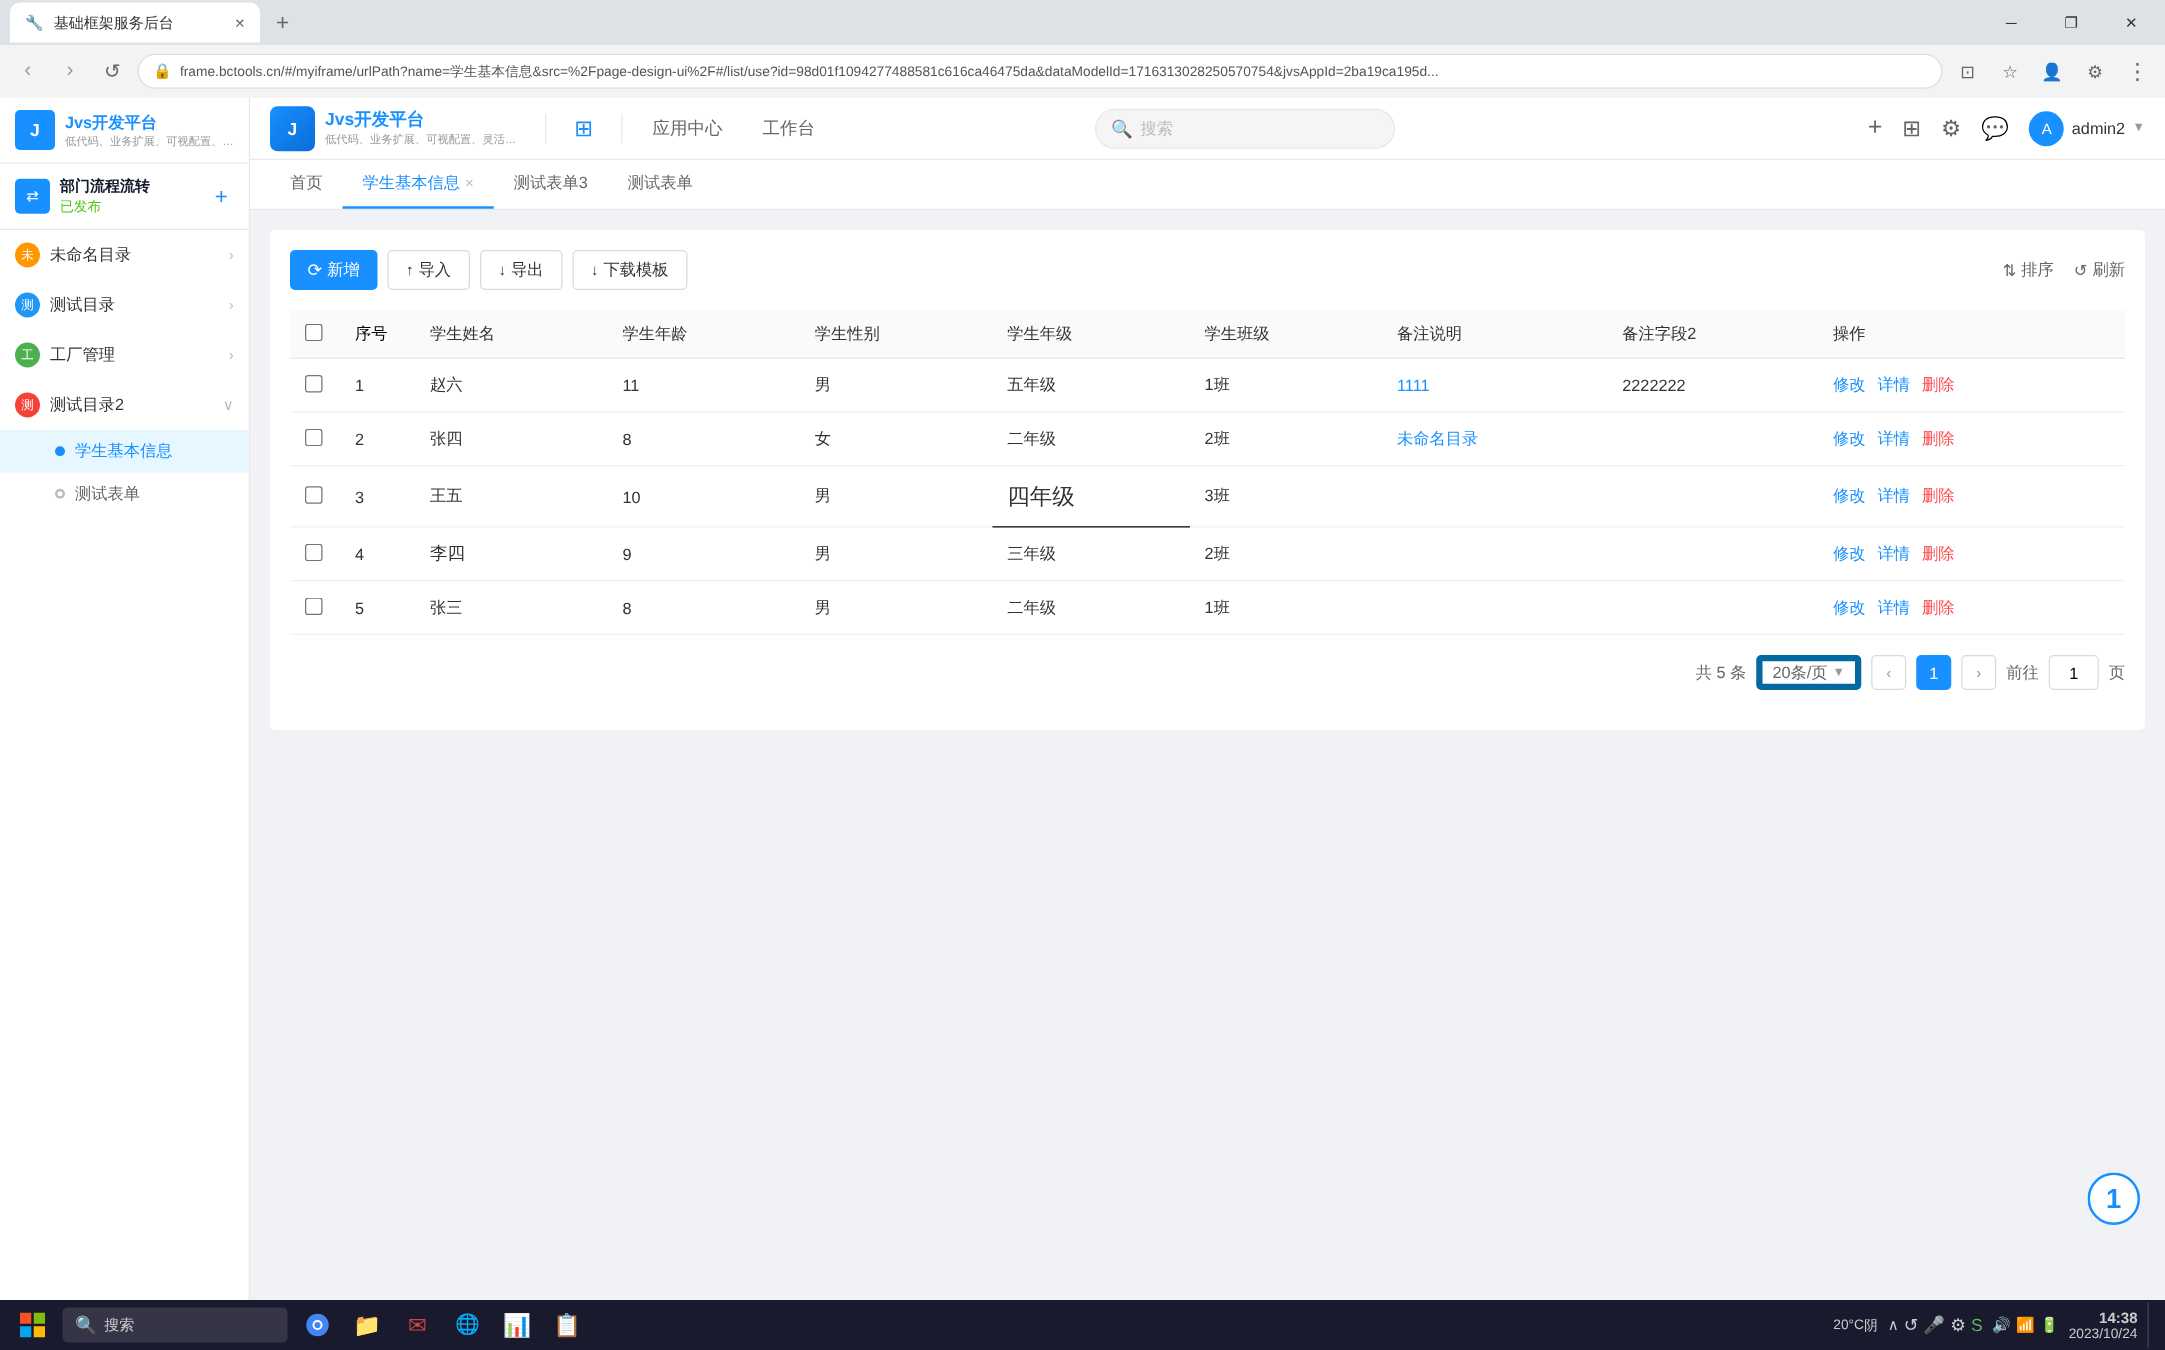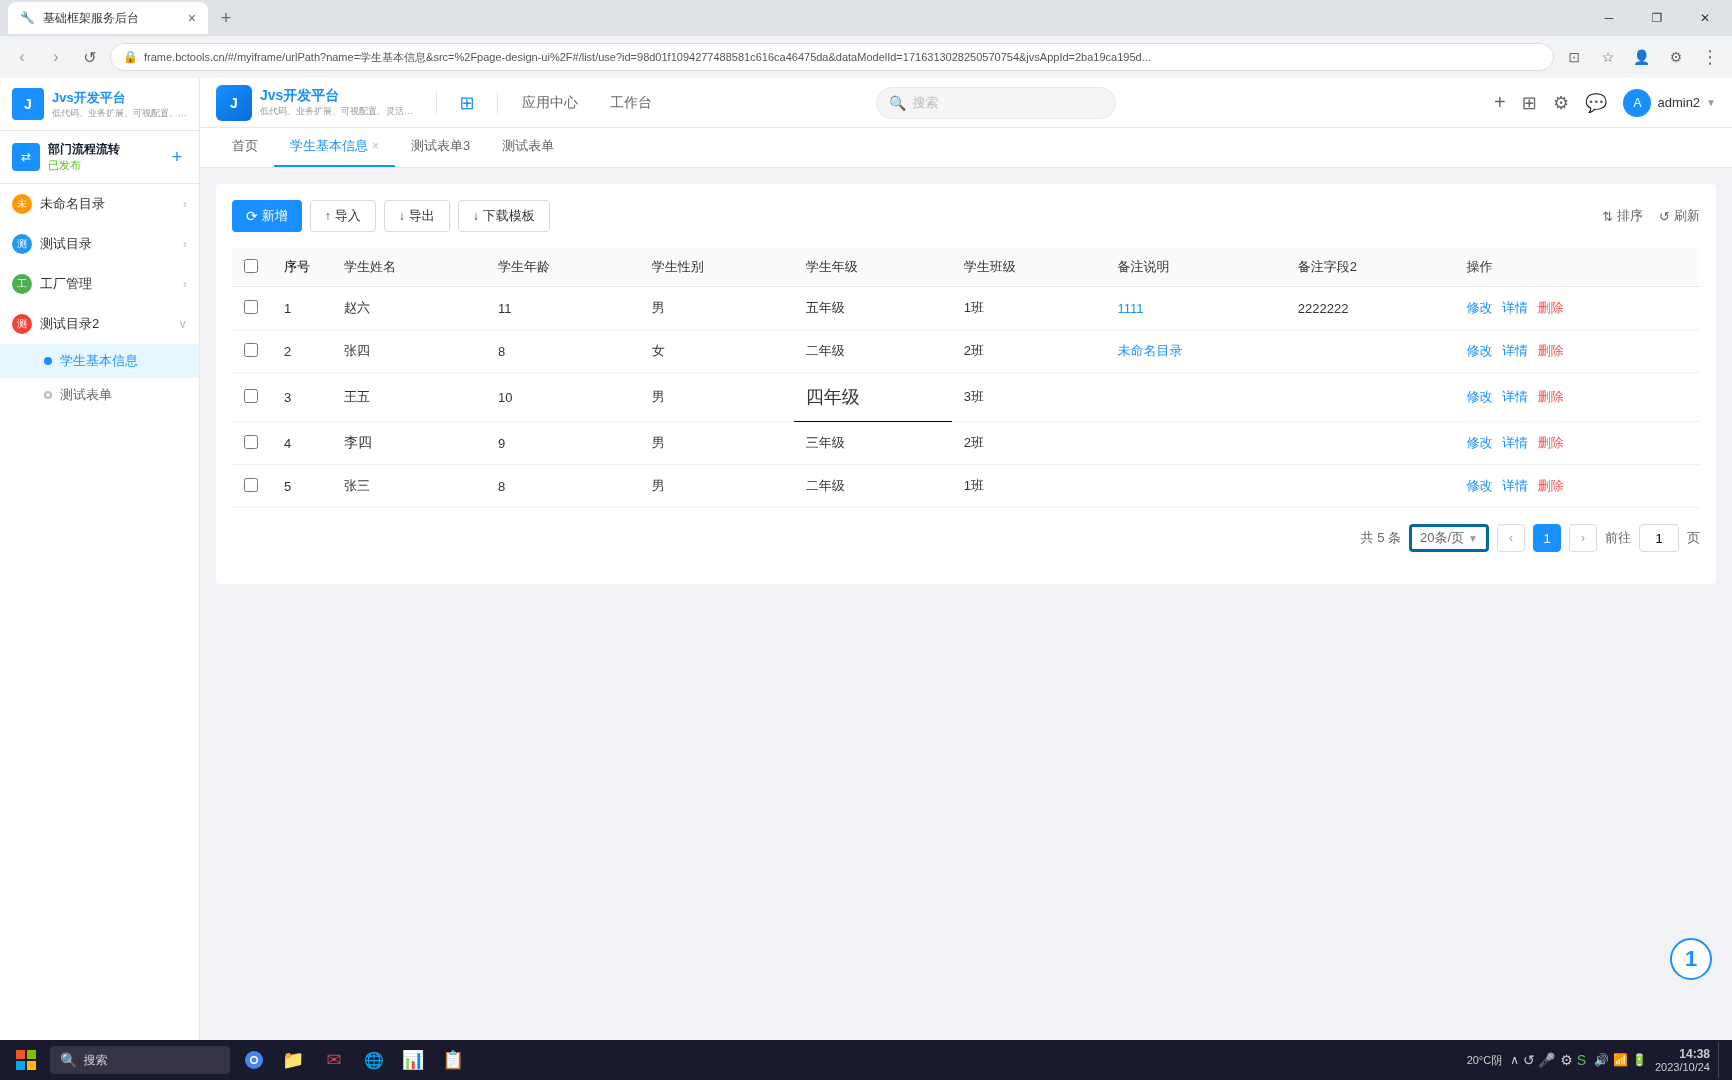--- a/index.html
+++ b/index.html
@@ -297,21 +297,21 @@
         <span style="color: #1890ff; cursor: pointer; margin-right: 6px;">修改</span>
         <span style="color: #1890ff; cursor: pointer; margin-right: 6px;">详情</span>
         <span style="color: #ff4d4f; cursor: pointer;">删除</span>
       </td>
     </tr>
             </tbody>
         </table>
 
         <div style="display: flex; align-items: center; justify-content: flex-end; padding: 16px 0; gap: 8px; font-size: 13px; color: #666;">
           <span>共 5 条</span>
-          <div style="height: 28px; border: 3px solid #0369a1; border-radius: 4px; padding: 0 8px; font-size: 13px; cursor: pointer; display: flex; align-items: center; gap: 4px; background: #fff;">
+          <div style="height: 28px; border: 5px solid #0369a1; border-radius: 4px; padding: 0 8px; font-size: 13px; cursor: pointer; display: flex; align-items: center; gap: 4px; background: #fff;">
             <span>20条/页</span>
             <span style="font-size: 10px; color: #999;">▼</span>
           </div>
           <div style="width: 28px; height: 28px; border: 1px solid #d9d9d9; border-radius: 4px; display: flex; align-items: center; justify-content: center; cursor: pointer; background: #fff; font-size: 12px; color: #999;">‹</div>
           <div style="width: 28px; height: 28px; border: 1px solid #1890ff; border-radius: 4px; display: flex; align-items: center; justify-content: center; cursor: pointer; background: #1890ff; color: white; font-size: 13px;">
             <span>1</span>
           </div>
           <div style="width: 28px; height: 28px; border: 1px solid #d9d9d9; border-radius: 4px; display: flex; align-items: center; justify-content: center; cursor: pointer; background: #fff; font-size: 12px; color: #999;">›</div>
           <span>前往</span>
           <input type="text" value="1" style="width: 40px; height: 28px; border: 1px solid rgb(217, 217, 217); border-radius: 4px; text-align: center; font-size: 13px;">

